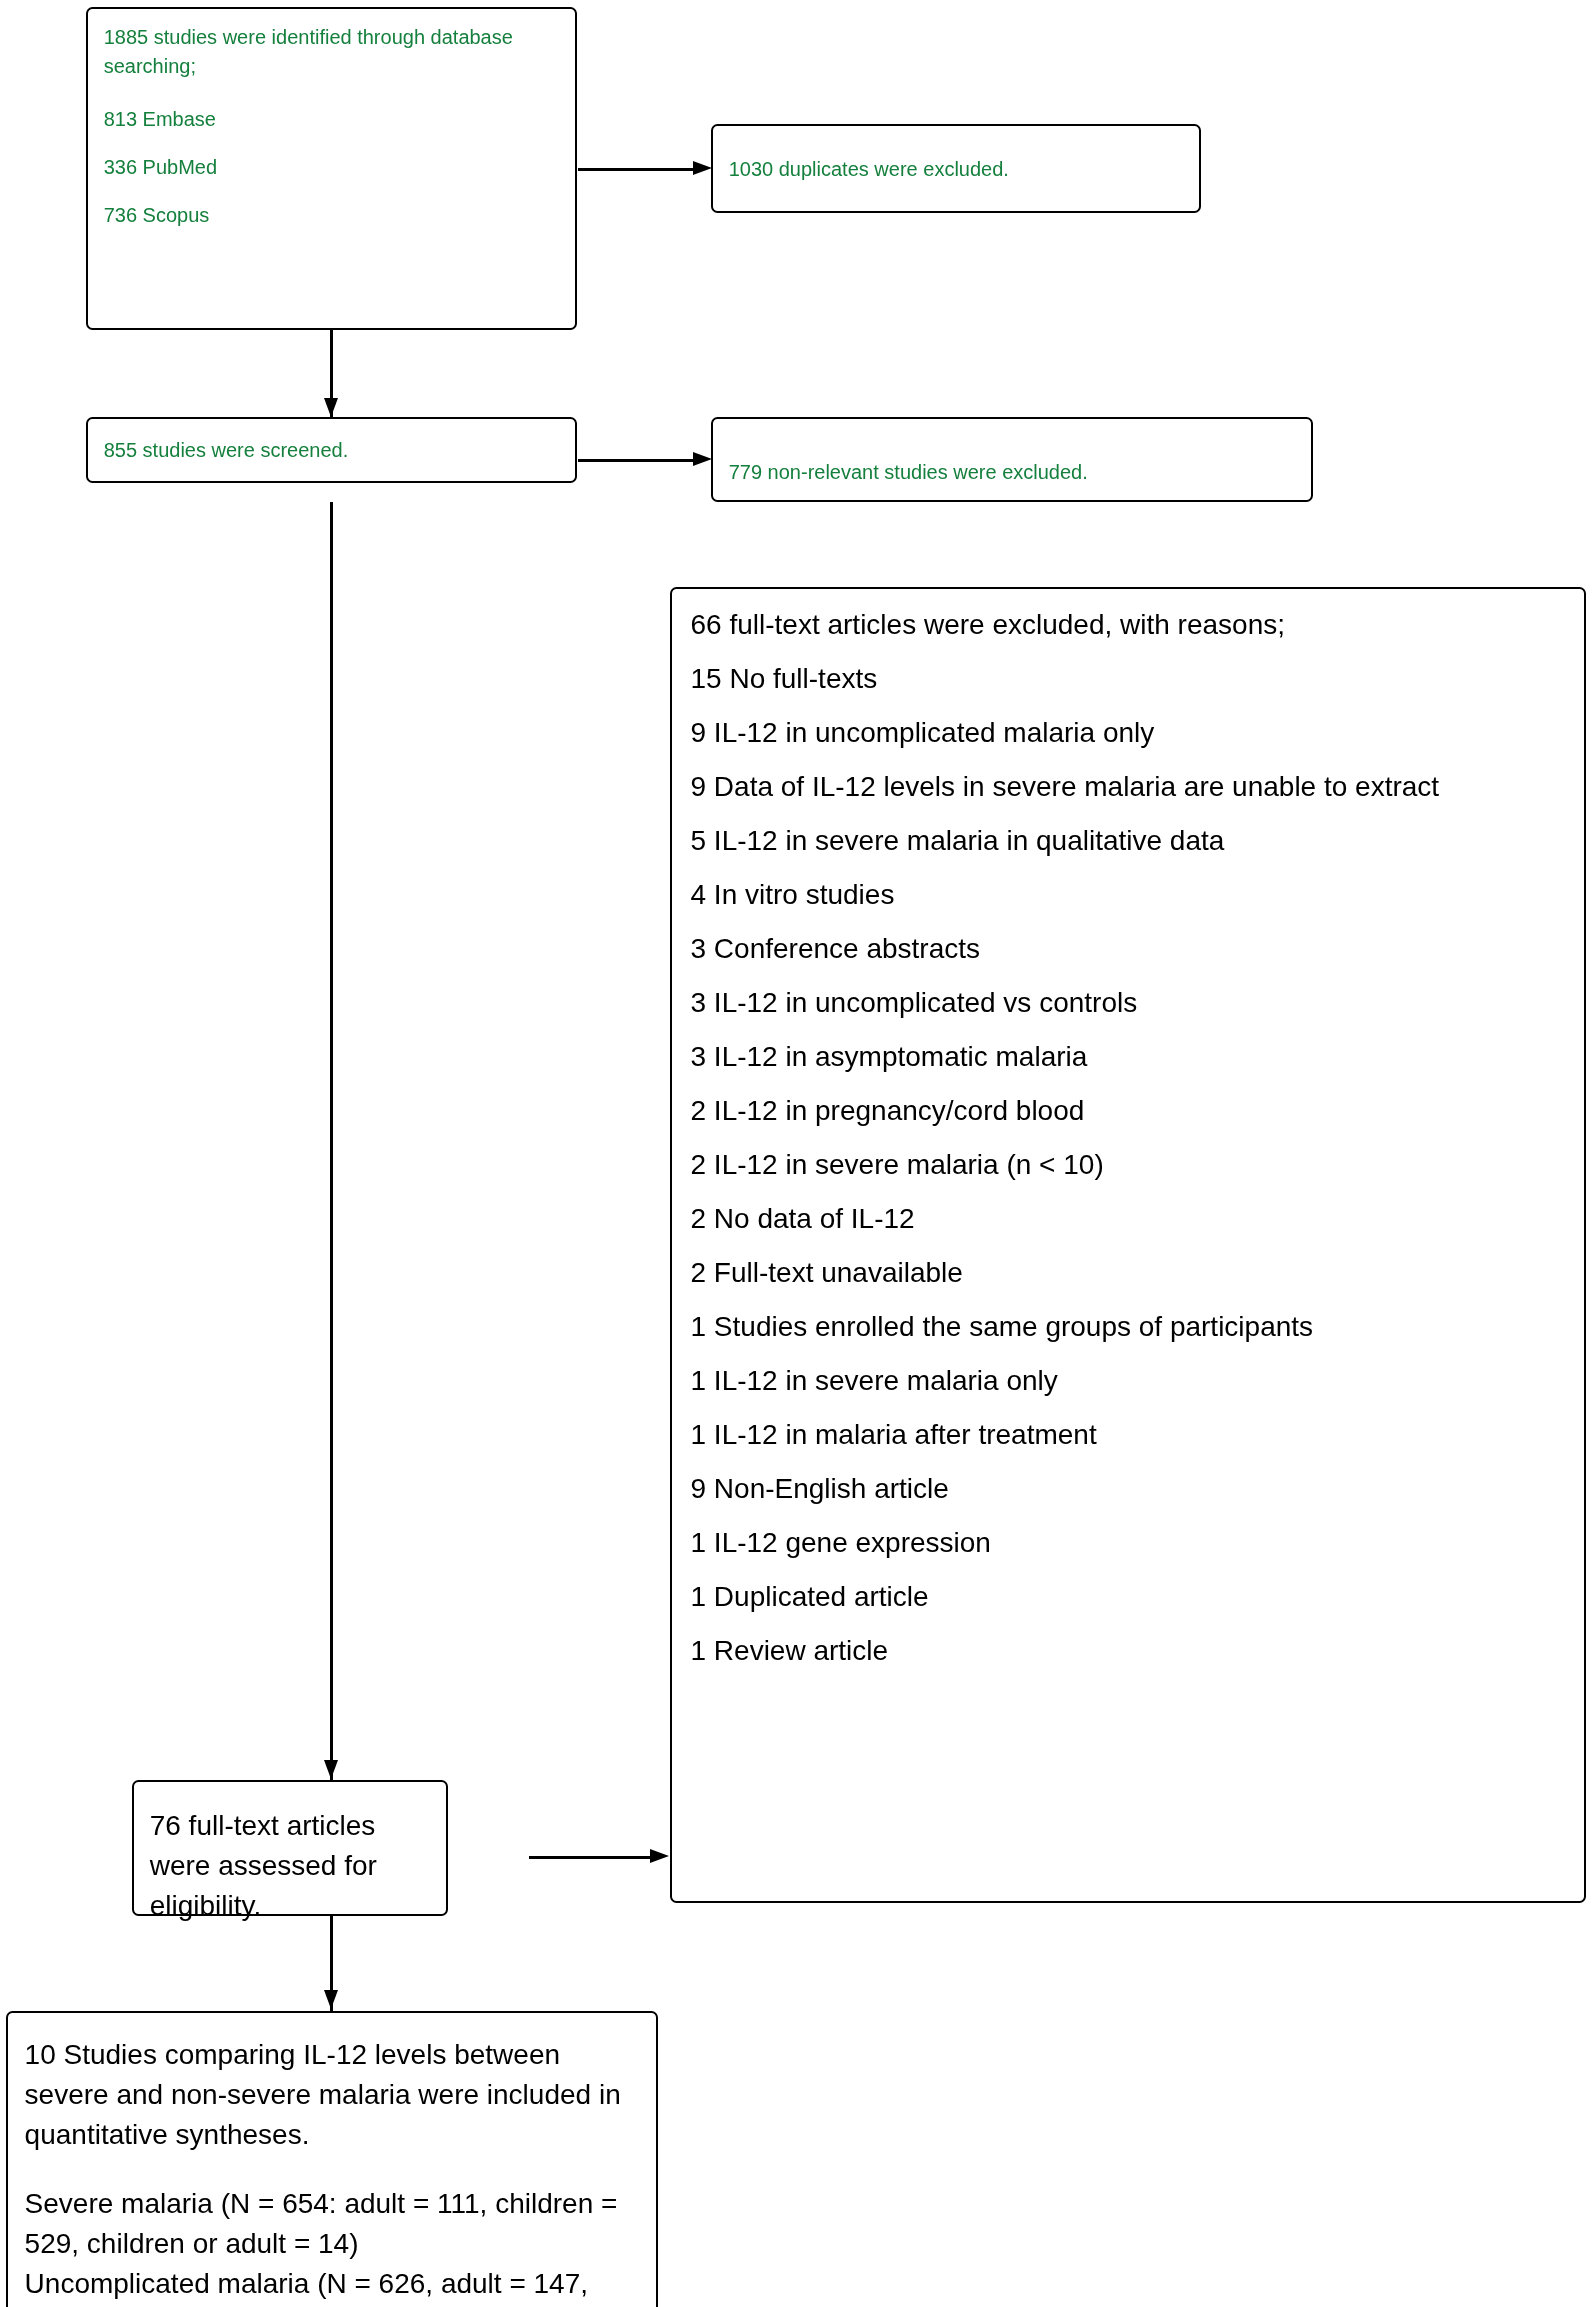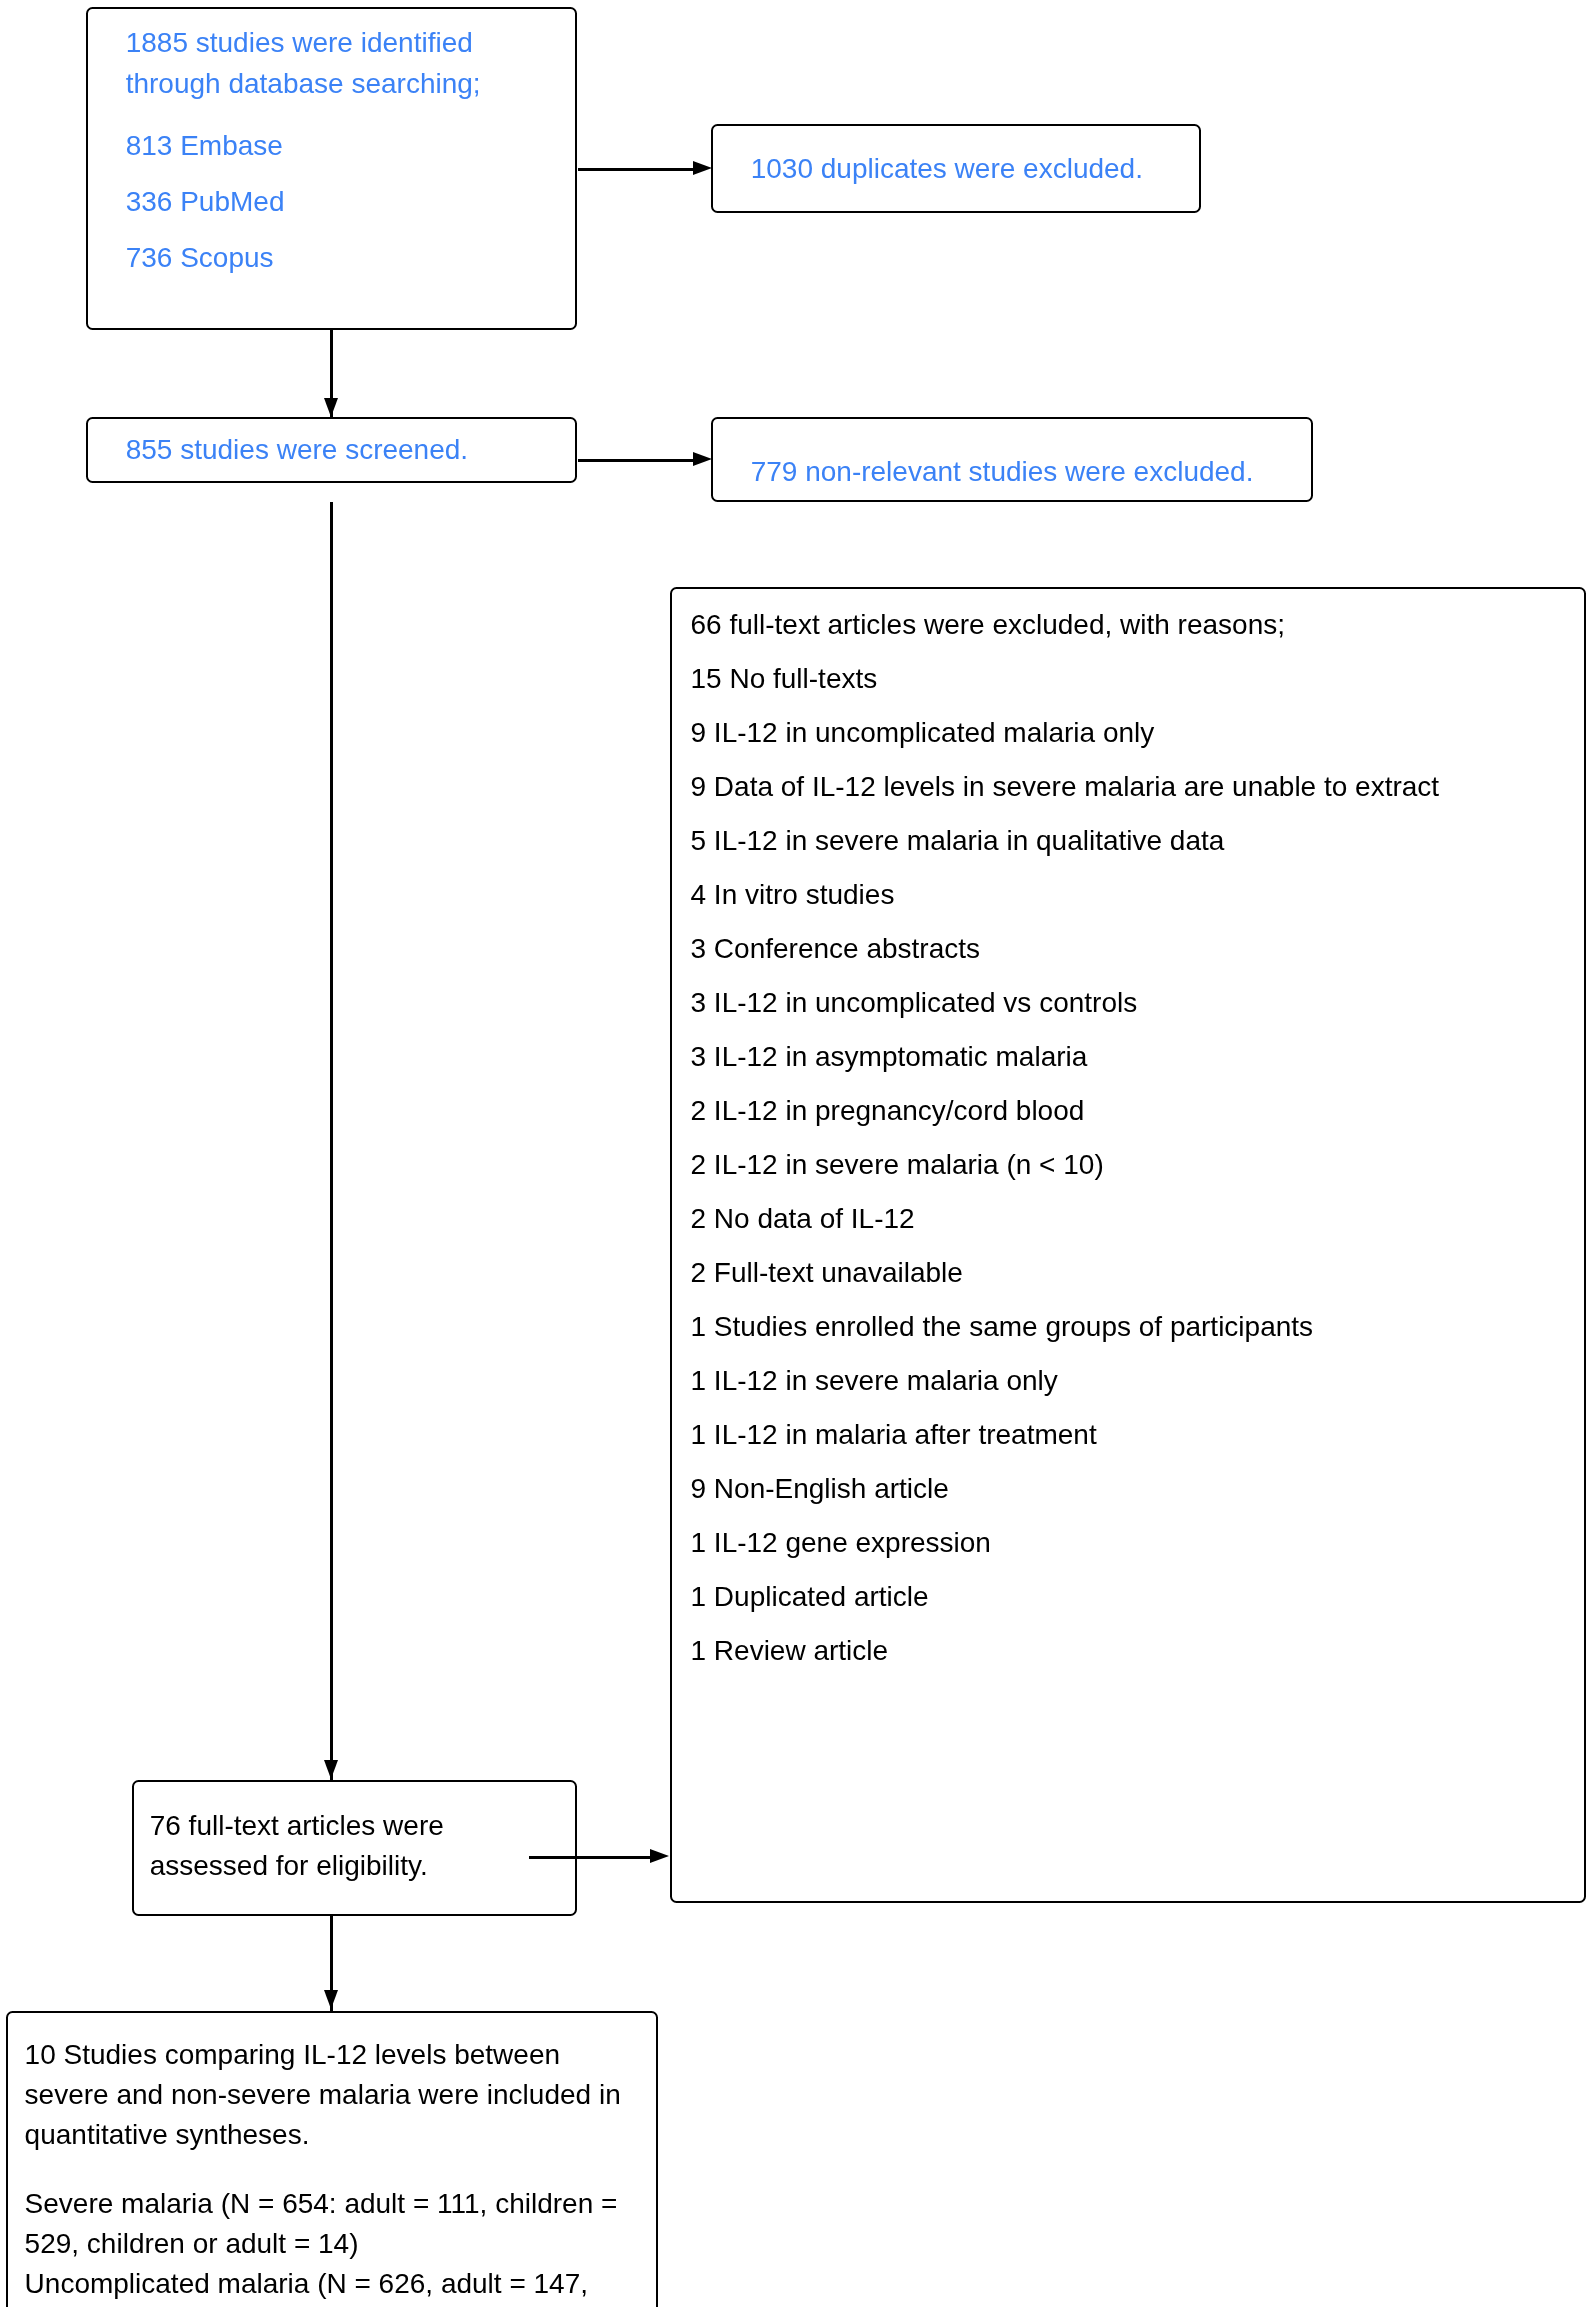--- a/index.html
+++ b/index.html
@@ -21,25 +21,24 @@
     box-sizing: border-box;
     border: 2.3px solid #000000;
     border-radius: 6.5px;
     background: #ffffff;
     color: #000000;
   }
   .box-inner {
     padding: 14px 15.7px 14px 15.7px;
   }
   .line {
-    font-size: 28px;
+    font-size: 20px;
     line-height: 1.0;
-    color: #3b82f6;
+    color: #15803d;
     white-space: pre-wrap;
-    margin-left: 22px;
   }
   .gap-md { height: 28px; }
 
   
   .reason {
     font-size: 28px;
     line-height: 1.0;
     margin: 0 0 26px 0;
     color: #000000;
     white-space: nowrap;
@@ -151,21 +150,21 @@
       <div class="reason">1 Studies enrolled the same groups of participants</div>
       <div class="reason">1 IL-12 in severe malaria only</div>
       <div class="reason">1 IL-12 in malaria after treatment</div>
       <div class="reason">9 Non-English article</div>
       <div class="reason">1 IL-12 gene expression</div>
       <div class="reason">1 Duplicated article</div>
       <div class="reason">1 Review article</div>
     </div>
   </div>
 
-  <div class="box" style="left:132px; top:1780px; width:445px; height:136px;">
+  <div class="box" style="left:132px; top:1780px; width:316px; height:136px;">
     <div class="box-inner" style="padding:24px 15.7px;">
       <div class="para">76 full-text articles were assessed for eligibility.</div>
     </div>
   </div>
 
   <div class="conn conn-h" style="left:529px; top:1856px; width:121px;"></div>
   <div class="arrow arrow-right" style="left:650px; top:1849px;"></div>
 
   <div class="conn conn-v" style="left:330px; top:1916px; width:3.2px; height:95px;"></div>
   <div class="arrow arrow-down" style="left:324px; top:1990px;"></div>

